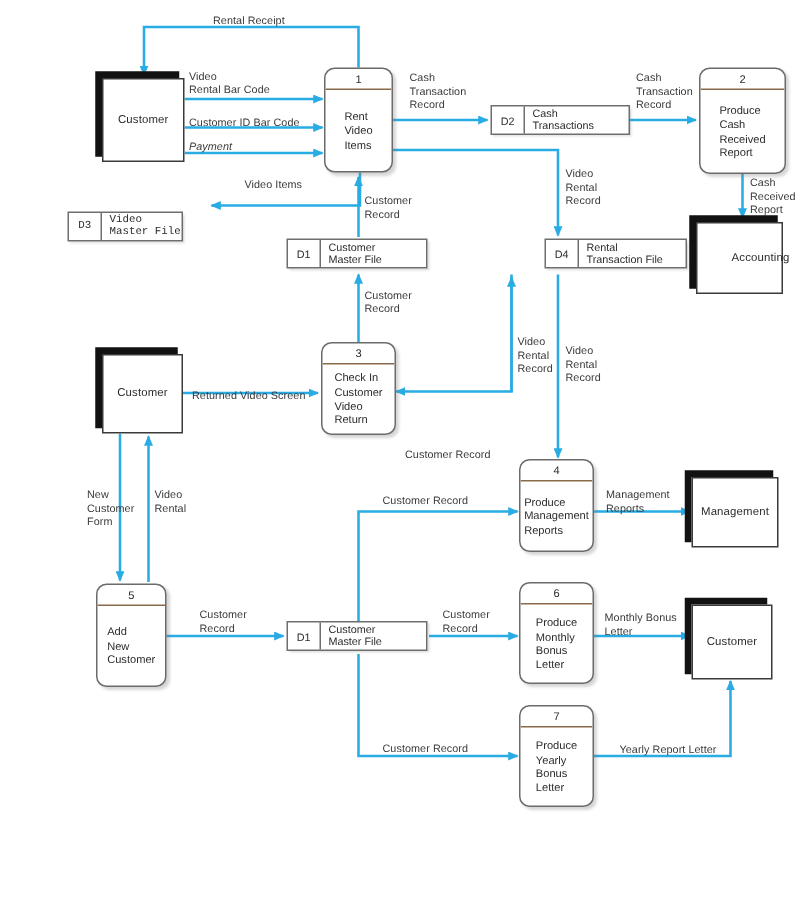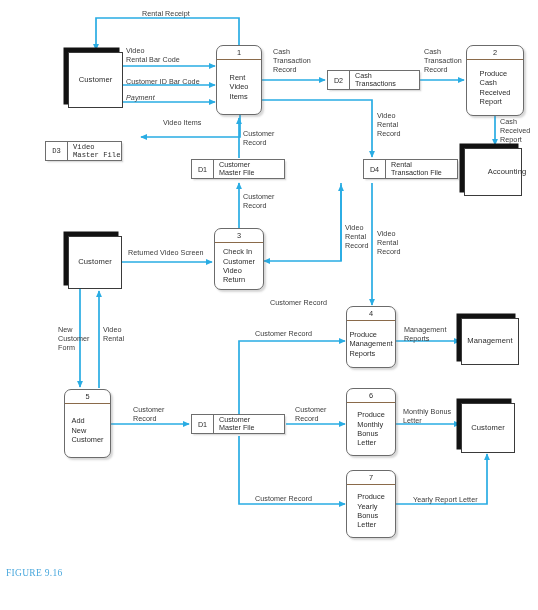--- a/index.html
+++ b/index.html
@@ -313,21 +313,21 @@
   <div class="flow-label" style="left: 243px; top: 129px; white-space: pre-line;">Customer
 Record</div>
   <div class="flow-label" style="left: 377px; top: 111px; white-space: pre-line;">Video
 Rental
 Record</div>
   <div class="flow-label" style="left: 500px; top: 117px; white-space: pre-line;">Cash
 Received
 Report</div>
   <div class="flow-label" style="left: 243px; top: 192px; white-space: pre-line;">Customer
 Record</div>
-  <div class="flow-label" style="left: 128px; top: 248px; white-space: pre-line;">Returned Video Screen</div>
+  <div class="flow-label" style="left: 128px; top: 259px; white-space: pre-line;">Returned Video Screen</div>
   <div class="flow-label" style="left: 345px; top: 223px; white-space: pre-line;">Video
 Rental
 Record</div>
   <div class="flow-label" style="left: 377px; top: 229px; white-space: pre-line;">Video
 Rental
 Record</div>
   <div class="flow-label" style="left: 270px; top: 298px; white-space: pre-line;">Customer Record</div>
   <div class="flow-label" style="left: 255px; top: 329px; white-space: pre-line;">Customer Record</div>
   <div class="flow-label" style="left: 404px; top: 325px; white-space: pre-line;">Management
 Reports</div>
@@ -339,16 +339,15 @@
   <div class="flow-label" style="left: 133px; top: 405px; white-space: pre-line;">Customer
 Record</div>
   <div class="flow-label" style="left: 295px; top: 405px; white-space: pre-line;">Customer
 Record</div>
   <div class="flow-label" style="left: 403px; top: 407px; white-space: pre-line;">Monthly Bonus
 Letter</div>
   <div class="flow-label" style="left: 255px; top: 494px; white-space: pre-line;">Customer Record</div>
   <div class="flow-label" style="left: 413px; top: 495px; white-space: pre-line;">Yearly Report Letter</div>
 
   <div id="caption">
-    <div class="fig-num">FIGURE 9.16</div>
   </div>
 
 </div>
 
 </body></html>

